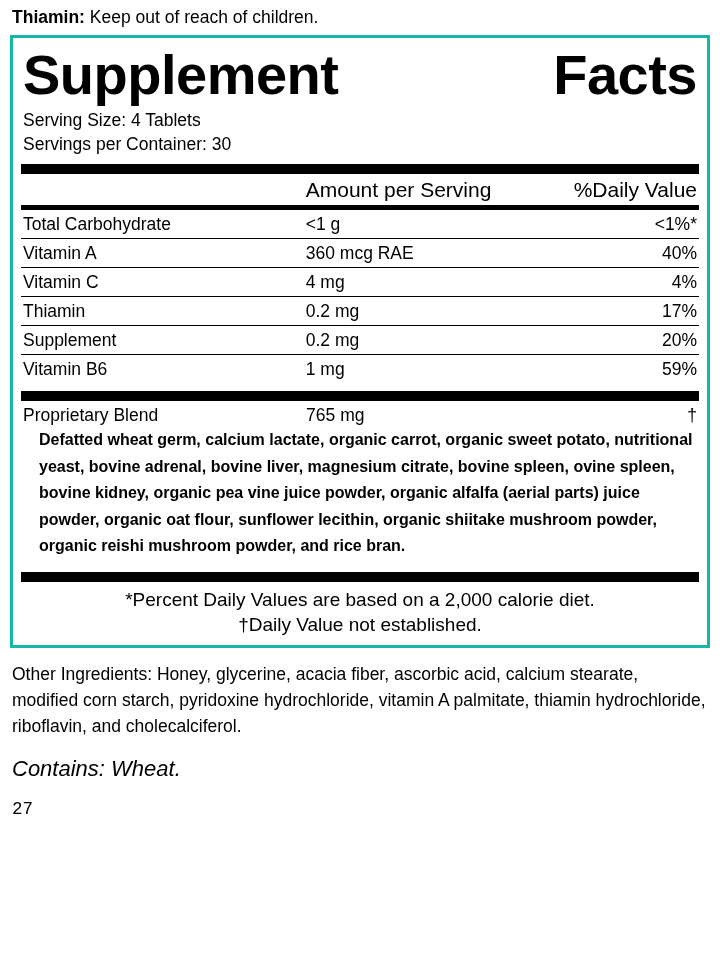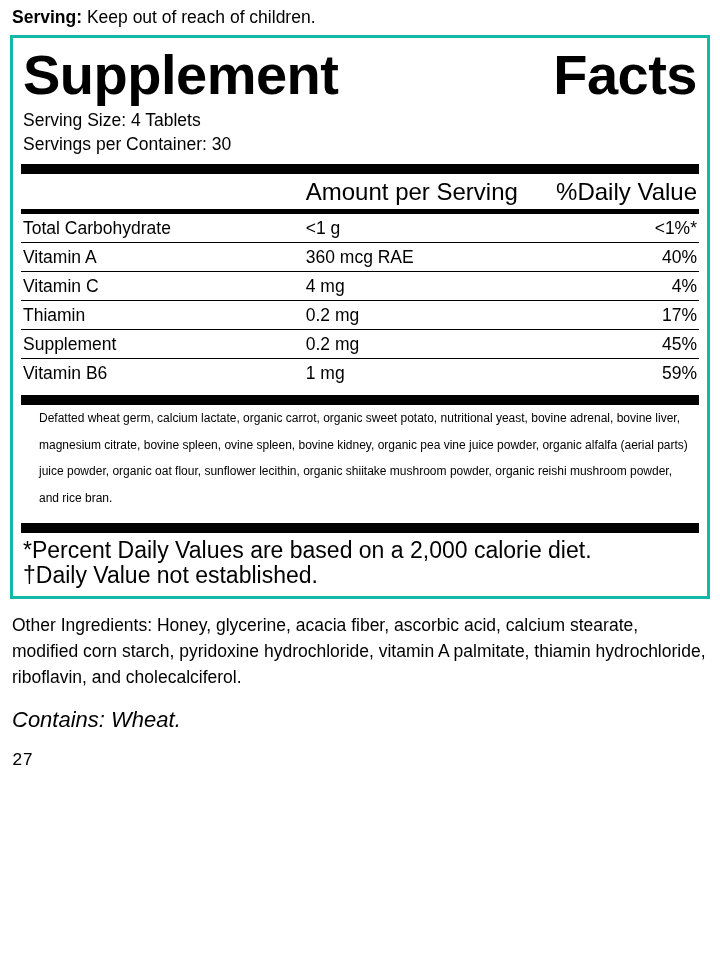--- a/index.html
+++ b/index.html
@@ -77,52 +77,54 @@
     padding: 3.5px 0 3.5px 0;
     vertical-align: bottom;
     font-weight: normal;
   }
   .col-name   { text-align: left;  width: 42%; padding-left: 2px !important; }
   .col-amount { text-align: left;  width: 33%; }
   .col-dv     { text-align: right; width: 25%; padding-right: 2px !important; }
 
   .hdr-row th {
     font-weight: bold;
-    font-size: 24px;
+    font-size: 21px;
     padding-bottom: 5px;
     margin-left: 20px;
   }
   .nut-row td {
     border-top: 1.5px solid #000;
   }
   .nut-row.first td {
     border-top: none;
   }
 
   
   .blend-head {
     display: flex;
     font-size: 17.5px;
     padding: 4px 2px 1px 2px;
   }
   .blend-head .bh-name   { width: 42%; }
   .blend-head .bh-amount { width: 33%; }
   .blend-head .bh-dv     { width: 25%; text-align: right; }
   .blend-body {
-    font-size: 12px;
+    font-size: 16px;
     line-height: 26.5px;
     padding: 0 6px 4px 18px;
     text-align: left;
+    font-weight: bold;
   }
 
   
   .footnotes {
-    font-size: 23px;
+    font-size: 19px;
     line-height: 25px;
     padding: 5px 2px 2px 2px;
+    text-align: center;
   }
 
   
   .other {
     font-size: 17.5px;
     line-height: 26px;
     padding: 13px 2px 0 2px;
   }
   .contains {
     font-size: 22px;
@@ -136,21 +138,21 @@
     padding: 16px 2px 0 2px;
     font-family: Liberation Mono, monospace;
   }
 </style>
 </head>
 <body>
 
 <div class="page">
 
   <div class="warning">
-    <b>Serving:</b><span> Keep out of reach of children.</span>
+    <b>Thiamin:</b><span> Keep out of reach of children.</span>
   </div>
 
   <div class="panel">
     <div class="panel-inner">
 
       <div class="sf-title">
         <span>Supplement</span>
         <span>Facts</span>
       </div>
 
@@ -189,32 +191,37 @@
           <td class="col-dv">4%</td>
         </tr>
         <tr class="nut-row">
           <td class="col-name">Thiamin</td>
           <td class="col-amount">0.2 mg</td>
           <td class="col-dv">17%</td>
         </tr>
         <tr class="nut-row">
           <td class="col-name">Supplement</td>
           <td class="col-amount">0.2 mg</td>
-          <td class="col-dv">45%</td>
+          <td class="col-dv">20%</td>
         </tr>
         <tr class="nut-row">
           <td class="col-name">Vitamin B6</td>
           <td class="col-amount">1 mg</td>
           <td class="col-dv">59%</td>
         </tr>
       </tbody>
         </table>
 
       <div class="rule-thick"></div>
 
+      <div class="blend-head">
+        <div class="bh-name">Proprietary Blend</div>
+        <div class="bh-amount">765 mg</div>
+        <div class="bh-dv">†</div>
+      </div>
 
       <div class="blend-body">Defatted wheat germ, calcium lactate, organic carrot, organic sweet potato, nutritional yeast, bovine adrenal, bovine liver, magnesium citrate, bovine spleen, ovine spleen, bovine kidney, organic pea vine juice powder, organic alfalfa (aerial parts) juice powder, organic oat flour, sunflower lecithin, organic shiitake mushroom powder, organic reishi mushroom powder, and rice bran.</div>
 
       <div class="rule-thick"></div>
 
       <div class="footnotes">
         <div>*Percent Daily Values are based on a 2,000 calorie diet.</div>
         <div>†Daily Value not established.</div>
       </div>
 

